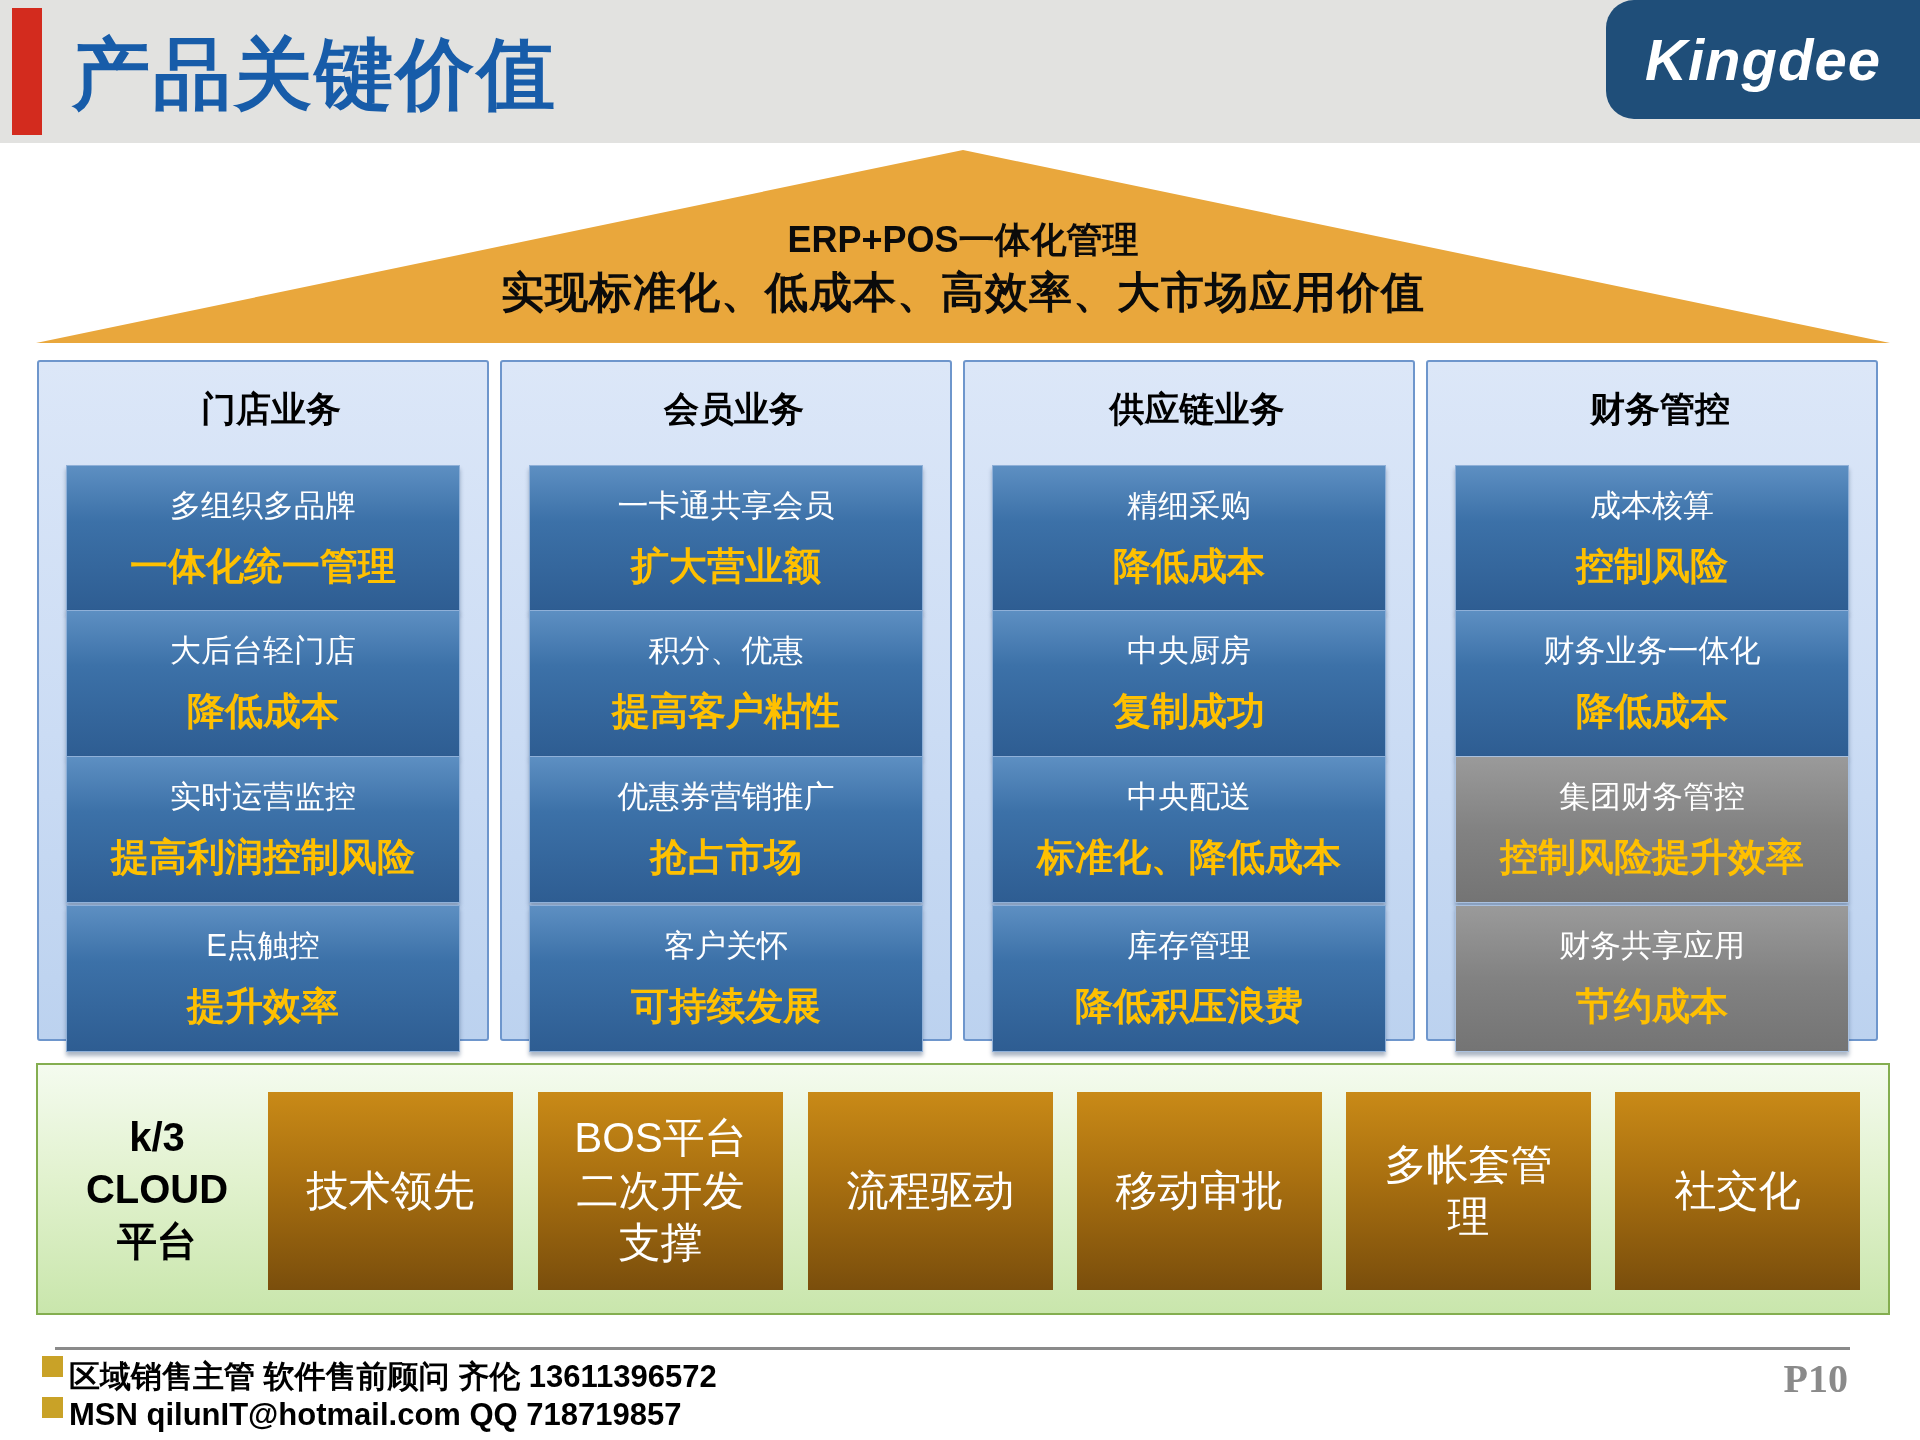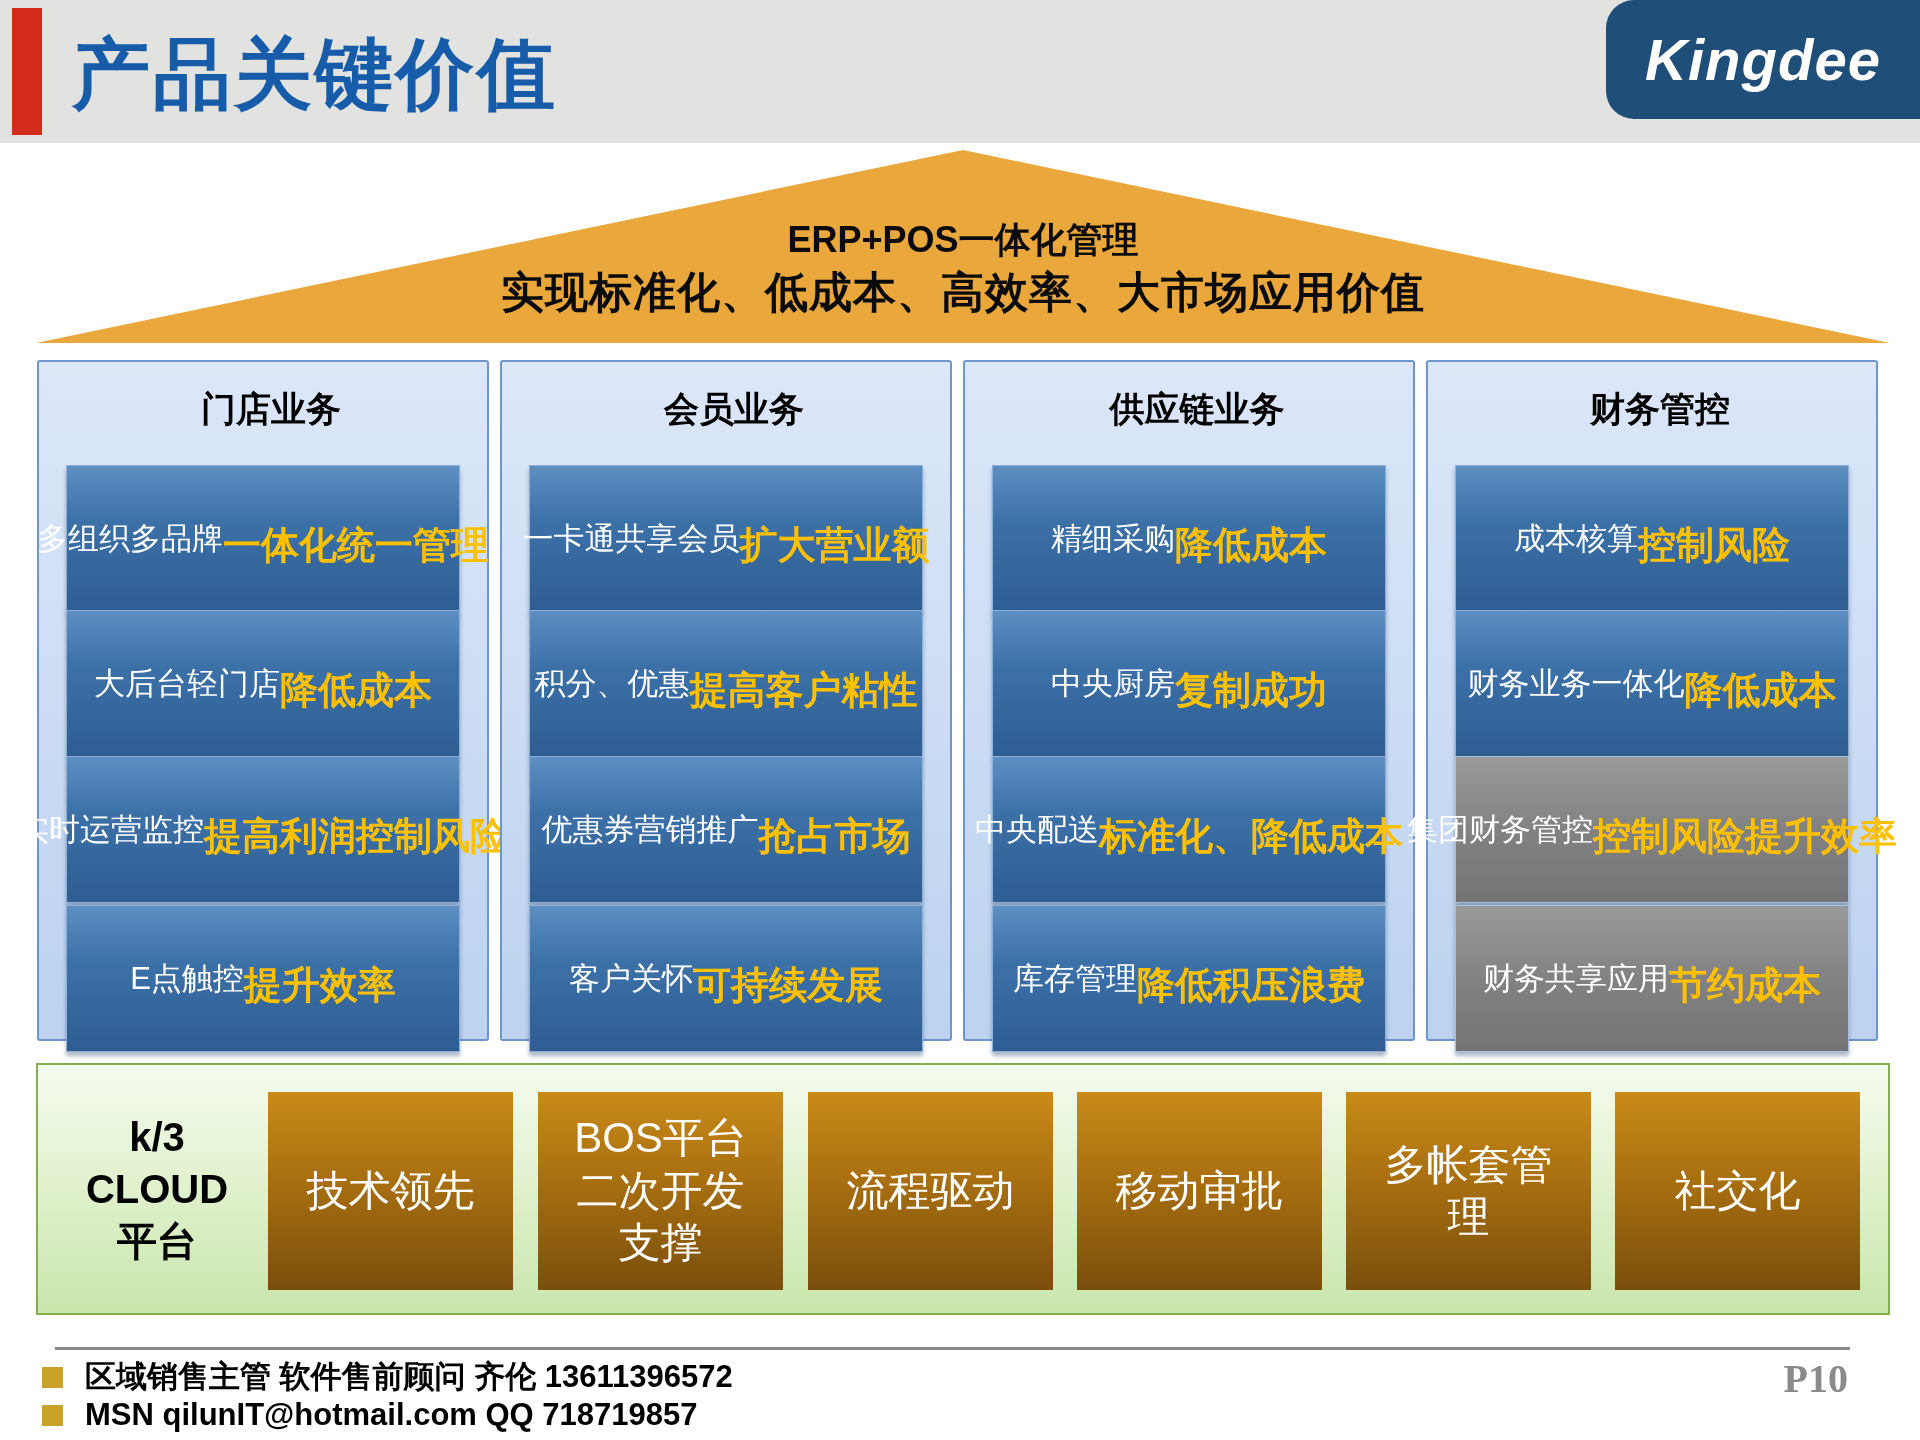--- a/index.html
+++ b/index.html
@@ -34,21 +34,21 @@
     position:absolute;top:360px;width:452px;height:681px;box-sizing:border-box;
     border:2px solid #6E96CC;border-radius:3px;
     background:linear-gradient(180deg,#DCE7F8 0%,#CBDCF4 55%,#BCD2EF 100%);
   }
   .col-1{left:37px}.col-2{left:500px}.col-3{left:963px}.col-4{left:1426px}
   .col-header{position:absolute;top:24px;left:0;right:0;text-align:center;
     font-size:35px;font-weight:bold;color:#000000;margin-left:16px;}
   .vbox{
     position:absolute;left:27px;right:27px;height:147px;box-sizing:border-box;
     border:1px solid #8FB0D8;box-shadow:0 4px 4px rgba(20,50,90,.35);
-    display:flex;align-items:center;justify-content:center;
+    display:flex;flex-direction:column;align-items:center;justify-content:center;
     background:linear-gradient(180deg,#5D8FC2 0%,#3C71A8 38%,#2E5D92 100%);
     text-align:right;
   }
   .vbox.gray{
     background:linear-gradient(180deg,#9A9A9A 0%,#828282 50%,#747474 100%);
     border-color:#A9C0DE;
   }
   .row-1{top:103px}.row-2{top:248px}.row-3{top:394px}.row-4{top:543px}
   .vb-l1{font-size:31px;color:#ffffff;white-space:nowrap;}
   .vb-l2{font-size:38px;font-weight:bold;color:#FFC000;margin-top:14px;white-space:nowrap;}
@@ -66,21 +66,21 @@
   .plat-item{
     position:absolute;top:27px;width:245px;height:198px;box-sizing:border-box;
     background:linear-gradient(180deg,#C98A17 0%,#A86F10 45%,#7A4E0C 100%);
     display:flex;align-items:center;justify-content:center;text-align:center;
     color:#ffffff;font-size:42px;line-height:1.25;padding:0 21px;
   }
   .pi-1{left:230px}.pi-2{left:500px}.pi-3{left:770px}
   .pi-4{left:1039px}.pi-5{left:1308px}.pi-6{left:1577px}
   
   .footer-line{position:absolute;left:55px;top:1347px;width:1795px;height:3px;background:#8A8A8A;}
-  .bullet-row{position:absolute;left:42px;display:flex;align-items:center;gap:22px;white-space:nowrap;}
+  .bullet-row{position:absolute;left:42px;display:flex;gap:6px;white-space:nowrap;}
   .b-1{top:1356px}.b-2{top:1397px}
   .bullet-sq{width:21px;height:21px;background:#C9A227;flex:0 0 auto;}
   .bullet-text{font-size:31px;font-weight:bold;color:#000000;}
   .page-num{position:absolute;right:72px;top:1355px;font-size:40px;font-weight:bold;color:#8A8A8A;font-family:Liberation Serif, serif;}
 </style>
 </head>
 <body>
 
 <div class="title-band">
   <div class="red-bar"></div>

